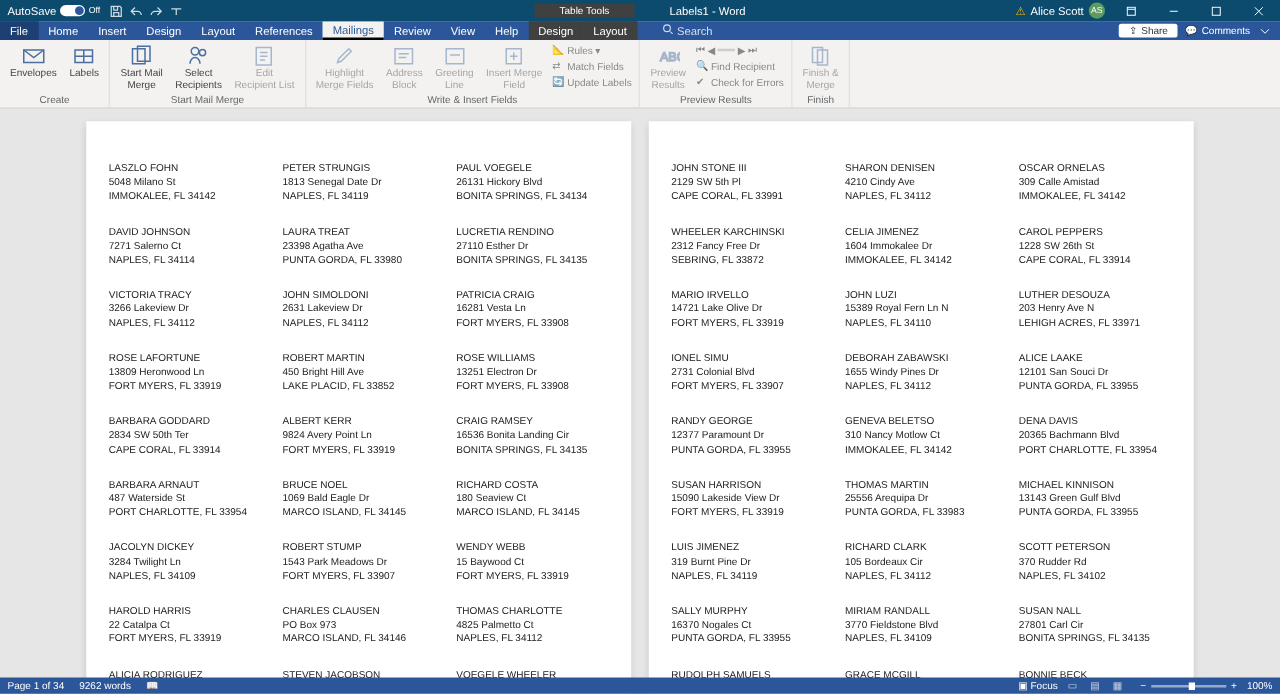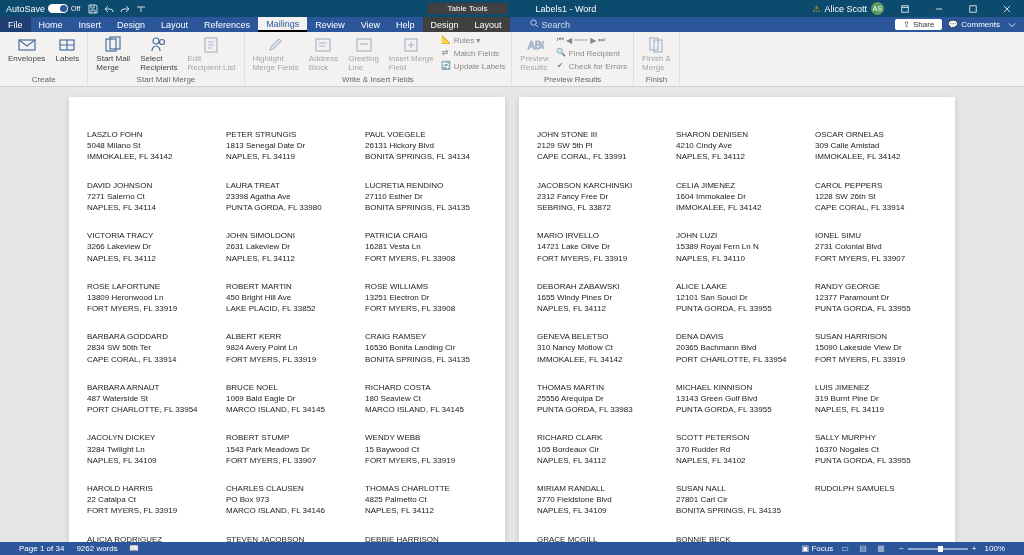--- a/index.html
+++ b/index.html
@@ -34,36 +34,36 @@
     .chev { width: 12px; height: 12px; display: flex; align-items: center; justify-content: center; }
 
     
     .ribbon { background: #f3f2f1; height: 55px; display: flex; border-bottom: 1px solid #d0d0d0; }
     .group { display: flex; flex-direction: column; align-items: center; padding: 2px 4px; border-right: 1px solid #e0e0e0; }
     .group-btns { display: flex; gap: 2px; flex: 1; align-items: flex-start; }
     .group-label { font-size: 8px; color: #666; margin-top: auto; }
     .rbtn { display: flex; flex-direction: column; align-items: center; padding: 2px 4px; cursor: pointer; min-width: 32px; }
     .rbtn-icon { width: 18px; height: 18px; display: flex; align-items: center; justify-content: center; }
     .rbtn-icon svg { stroke: #4a6fa0; fill: none; stroke-width: 1.2; }
-    .rbtn-label { font-size: 8px; color: #444; text-align: left; line-height: 1.1; margin-top: 1px; }
+    .rbtn-label { font-size: 8px; color: #444; text-align: center; line-height: 1.1; margin-top: 1px; }
     .rbtn.disabled { opacity: .45; }
     .rbtn-stack { display: flex; flex-direction: column; gap: 1px; }
     .rbtn-row { display: flex; align-items: center; gap: 2px; font-size: 8px; color: #888; padding: 1px 2px; }
     .rbtn-row .mini-icon { width: 10px; height: 10px; }
 
     
     .doc-area { height: 468px; background: #e6e6e6; overflow: hidden; display: flex; justify-content: center; padding-top: 10px; }
     .pages { display: flex; gap: 14px; }
     .page { background: #fff; width: 436px; height: 460px; padding: 32px 18px 10px 18px; box-shadow: 0 2px 6px rgba(0,0,0,.15); }
     .label-grid { display: grid; grid-template-columns: 1fr 1fr 1fr; column-gap: 10px; row-gap: 12px; gap: 17px; }
     .label-cell { font-size: 8px; color: #222; line-height: 1.4; }
     .label-cell .name { font-weight: 400; }
 
     
-    .status-bar { position: absolute; bottom: 0; left: 0; right: 0; height: 13px; background: #2b579a; color: #fff; font-size: 8px; display: flex; align-items: center; padding: 0 19px; gap: 12px; }
+    .status-bar { position: absolute; bottom: 0; left: 0; right: 0; height: 13px; background: #2b579a; color: #fff; font-size: 8px; display: flex; align-items: center; padding: 0 6px; gap: 12px; }
     .status-right { margin-left: auto; display: flex; align-items: center; gap: 8px; }
     .view-btns { display: flex; gap: 4px; }
     .view-btn { width: 14px; height: 10px; opacity: .7; }
     .zoom { display: flex; align-items: center; gap: 4px; }
     .zoom-track { width: 60px; height: 2px; background: rgba(255,255,255,.5); position: relative; }
     .zoom-thumb { position: absolute; left: 50%; top: -2px; width: 5px; height: 6px; background: #fff; }
   </style>
 </head>
 <body>
 
@@ -461,21 +461,21 @@
             <div class="name">ALICIA RODRIGUEZ</div>
             <div></div>
             <div></div>
           </div>
           <div class="label-cell">
             <div class="name">STEVEN JACOBSON</div>
             <div></div>
             <div></div>
           </div>
           <div class="label-cell">
-            <div class="name">DEBBIE HARRISON</div>
+            <div class="name">VOEGELE WHEELER</div>
             <div></div>
             <div></div>
           </div>
         </div>
     </div>
     <div class="page">
       <div class="label-grid" id="grid2">
           <div class="label-cell">
             <div class="name">JOHN STONE III</div>
             <div>2129 SW 5th Pl</div>
@@ -485,21 +485,21 @@
             <div class="name">SHARON DENISEN</div>
             <div>4210 Cindy Ave</div>
             <div>NAPLES, FL  34112</div>
           </div>
           <div class="label-cell">
             <div class="name">OSCAR ORNELAS</div>
             <div>309 Calle Amistad</div>
             <div>IMMOKALEE, FL  34142</div>
           </div>
           <div class="label-cell">
-            <div class="name">JACOBSON KARCHINSKI</div>
+            <div class="name">WHEELER KARCHINSKI</div>
             <div>2312 Fancy Free Dr</div>
             <div>SEBRING, FL  33872</div>
           </div>
           <div class="label-cell">
             <div class="name">CELIA JIMENEZ</div>
             <div>1604 Immokalee Dr</div>
             <div>IMMOKALEE, FL  34142</div>
           </div>
           <div class="label-cell">
             <div class="name">CAROL PEPPERS</div>
@@ -508,20 +508,25 @@
           </div>
           <div class="label-cell">
             <div class="name">MARIO IRVELLO</div>
             <div>14721 Lake Olive Dr</div>
             <div>FORT MYERS, FL  33919</div>
           </div>
           <div class="label-cell">
             <div class="name">JOHN LUZI</div>
             <div>15389 Royal Fern Ln N</div>
             <div>NAPLES, FL  34110</div>
+          </div>
+          <div class="label-cell">
+            <div class="name">LUTHER DESOUZA</div>
+            <div>203 Henry Ave N</div>
+            <div>LEHIGH ACRES, FL  33971</div>
           </div>
           <div class="label-cell">
             <div class="name">IONEL SIMU</div>
             <div>2731 Colonial Blvd</div>
             <div>FORT MYERS, FL  33907</div>
           </div>
           <div class="label-cell">
             <div class="name">DEBORAH ZABAWSKI</div>
             <div>1655 Windy Pines Dr</div>
             <div>NAPLES, FL  34112</div>

